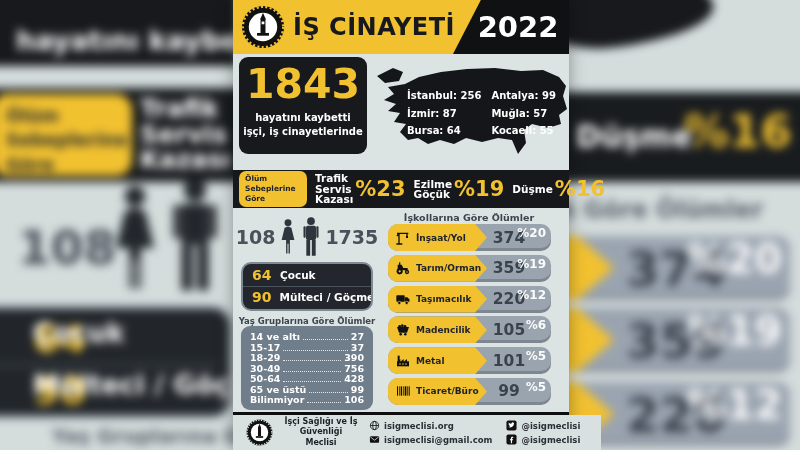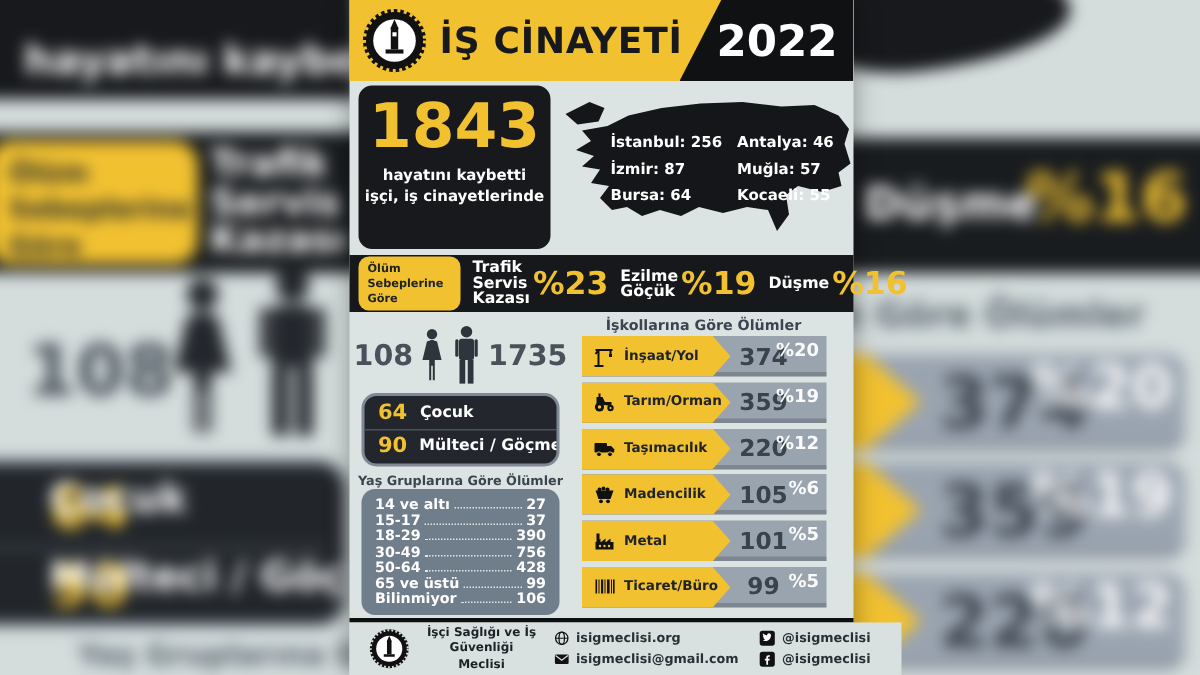--- a/index.html
+++ b/index.html
@@ -37,21 +37,21 @@
 
   
   .panel { position:absolute; left:233px; top:0; width:336px; height:450px; background:#dce4e3; z-index:2; box-shadow:0 0 16px rgba(0,0,0,.35); }
   .hdr { position:relative; height:54px; background:#f1c130; display:flex; align-items:center; overflow:hidden; }
   .hdr-logo { width:44px; height:44px; margin-left:8px; flex:0 0 auto; }
   .hdr-title { font-size:24px; font-weight:800; color:#17191c; letter-spacing:.5px; margin-left:8px; white-space:nowrap; }
   .hdr-year { position:absolute; right:0; top:0; height:54px; width:116px; background:#101113; clip-path:polygon(24% 0,100% 0,100% 100%,0 100%); display:flex; align-items:center; justify-content:center; }
   .hdr-year span { font-size:29px; font-weight:800; color:#fff; padding-left:14px; }
 
   .hero { position:relative; height:116px; }
-  .box1843 { position:absolute; left:6px; top:3px; width:128px; height:109px; background:#17191c; border-radius:9px; text-align:center; padding-top:7px; }
+  .box1843 { position:absolute; left:6px; top:3px; width:128px; height:97px; background:#17191c; border-radius:9px; text-align:center; padding-top:7px; }
   .box1843 .n { font-size:41px; font-weight:800; color:#f1c130; line-height:1; }
   .box1843 .s { font-size:10px; font-weight:700; color:#fff; line-height:1.35; margin-top:6px; }
   .map { position:absolute; left:136px; top:0; width:200px; height:114px; }
   .map svg { position:absolute; inset:0; }
   .map-cities { position:absolute; left:38px; top:33px; display:flex; gap:10px; }
   .map-cities .col { display:flex; flex-direction:column; }
   .map-cities span { font-size:10px; font-weight:800; color:#fff; line-height:1.75; white-space:nowrap; }
 
   .causes { position:relative; height:38px; background:#16181b; display:flex; align-items:center; padding:0 6px; }
   .causes-badge { flex:0 0 auto; width:68px; background:#f1c130; border-radius:7px; padding:3px 6px; font-size:7.5px; line-height:1.3; font-weight:800; color:#1d2125; }
@@ -67,21 +67,21 @@
   .special .row { height:21.5px; display:flex; align-items:center; padding:0 9px; }
   .special .row + .row { border-top:1px solid #4a525b; }
   .special .v { width:20px; font-size:14px; font-weight:800; color:#f1c130; }
   .special .l { font-size:10.5px; font-weight:800; color:#fff; margin-left:8px; white-space:nowrap; }
   .ages-title { position:absolute; left:0; top:108px; width:148px; text-align:center; font-size:8.5px; font-weight:800; color:#3c454f; }
   .ages { position:absolute; left:8px; top:118px; width:132px; height:84px; background:#707d8a; border-radius:9px; padding:6px 9px 5px; display:flex; flex-direction:column; justify-content:space-between;text-align:center; }
   .ages .row { display:flex; align-items:baseline; font-size:9.5px; font-weight:800; color:#fff; line-height:1; }
   .ages .lead { flex:1; border-bottom:1.3px dotted rgba(255,255,255,.8); margin:0 3px 1.5px; }
   .ind-title { position:absolute; left:150px; top:4px; width:172px; text-align:center; font-size:9.5px; font-weight:800; color:#3c454f; }
   .ind { position:absolute; left:155px; top:16px; width:163px; }
-  .ind-row { position:relative; height:27px; margin-bottom:3.8px; background:#9aa4af; border-radius:0; overflow:hidden; box-shadow:inset 0 -3px 0 rgba(0,0,0,.18); }
+  .ind-row { position:relative; height:27px; margin-bottom:3.8px; background:#9aa4af; border-radius:10px; overflow:hidden; box-shadow:inset 0 -3px 0 rgba(0,0,0,.18); }
   .ind-chv { position:absolute; left:0; top:0; bottom:0; width:99px; background:#f1c130; clip-path:polygon(0 0,88% 0,100% 50%,88% 100%,0 100%); display:flex; align-items:center; }
   .ind-chv svg { width:16px; height:16px; margin-left:7px; flex:0 0 auto; }
   .ind-chv .l { font-size:9px; font-weight:800; color:#20242a; margin-left:5px; white-space:nowrap; }
   .ind-val { position:absolute; left:98px; top:0; width:46px; height:100%; display:flex; align-items:center; justify-content:center; font-size:15.5px; font-weight:800; color:#3a424c; }
   .ind-pct { position:absolute; right:5px; top:2px; font-size:12px; font-weight:800; color:#fbfbfb; }
 
   .divline { position:absolute; left:0; top:412px; width:336px; height:3px; background:#0d0e10; }
   .ftr { position:absolute; left:0; top:415px; width:368px; height:35px; background:#d9e1e0; display:flex; align-items:center; padding-left:13px; }
   .ftr-logo { width:27px; height:27px; flex:0 0 auto; }
   .ftr-org { width:96px; text-align:center; font-size:8px; line-height:1.3; font-weight:800; color:#1d2125; }
@@ -188,21 +188,21 @@
           <polygon points="8,22 24,14 34,18 30,27 16,29" fill="#141619"></polygon>
           <path d="M36 30 L50 23 L72 18 L98 15 L126 14 L152 17 L174 16 L190 23 L197 32 L194 42 L198 55 L190 61 L192 70 L179 74 L163 70 L155 76 L157 89 L149 100 L143 86 L129 84 L113 88 L97 84 L85 90 L71 86 L59 90 L49 84 L39 86 L31 78 L37 70 L25 68 L31 59 L19 57 L27 50 L15 46 L25 40 L19 33 Z" fill="#141619"></path>
         </svg>
         <div class="map-cities">
           <div class="col">
             <span>İstanbul: 256</span>
             <span>İzmir: 87</span>
             <span>Bursa: 64</span>
           </div>
           <div class="col">
-            <span>Antalya: 46</span>
+            <span>Antalya: 99</span>
             <span>Muğla: 57</span>
             <span>Kocaeli: 55</span>
           </div>
         </div>
       </div>
     </div>
 
     <div class="causes">
       <div class="causes-badge">Ölüm Sebeplerine Göre</div>
       <div class="cause-lbl w44">Trafik Servis Kazası</div>

